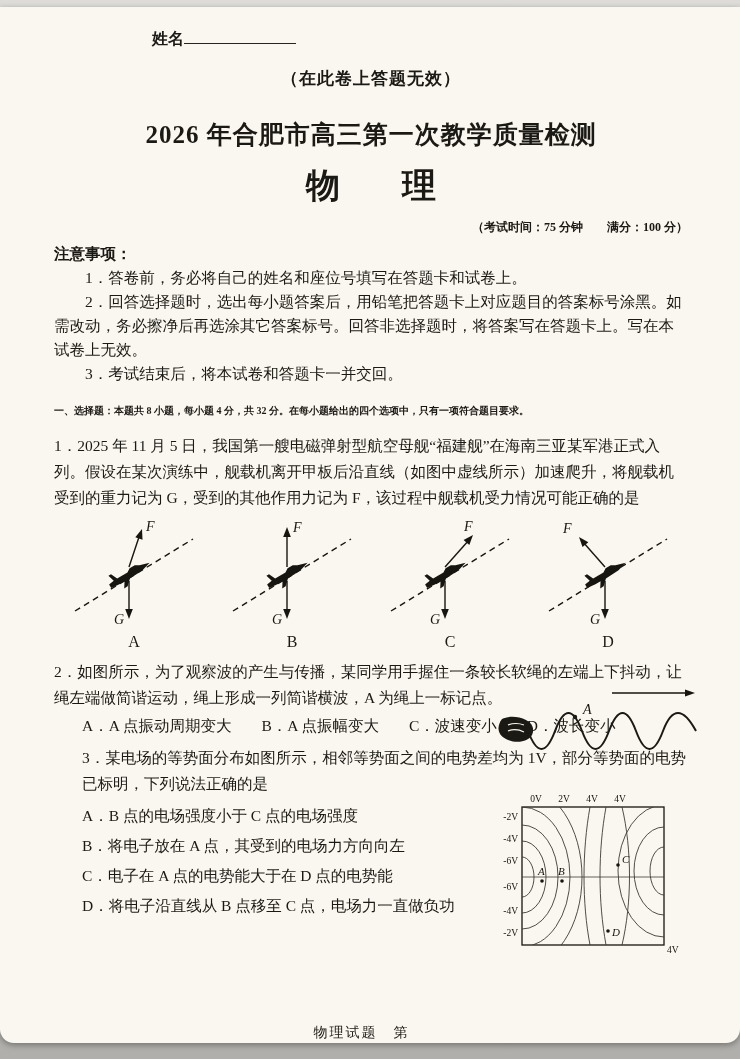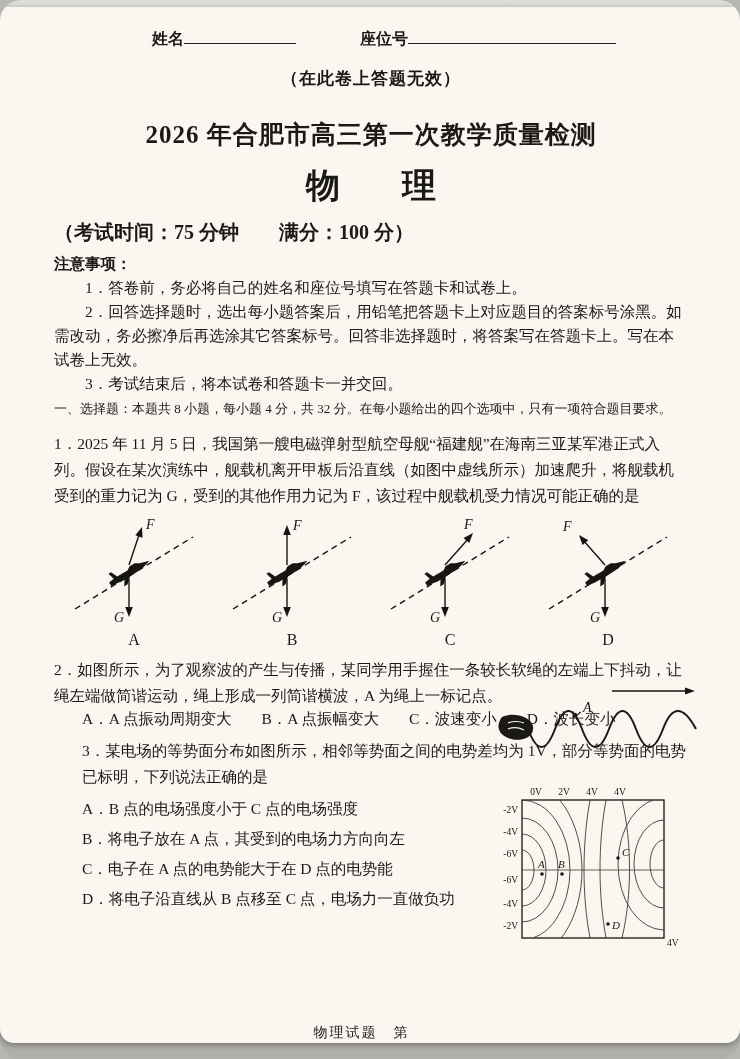--- a/index.html
+++ b/index.html
@@ -3,67 +3,66 @@
 <meta charset="utf-8">
 <style>
   * { margin:0; padding:0; box-sizing:border-box; }
   html,body { width:740px; }
   body {
     font-family:"Liberation Serif","DejaVu Serif",serif;
     color:#1b1914;
     background:#b7b6b2;
   }
   .page { position:relative; width:740px; height:1059px; overflow:hidden;
-          background:linear-gradient(#dddcd8, #b0afab);border-radius:21px; }
+          background:linear-gradient(#dddcd8, #b0afab); }
   .paper { position:absolute; top:7px; left:0; right:0; bottom:16px;
            background:#faf7f0; border-radius:0 0 14px 14px;
            padding:16px 52px 0 54px; overflow:hidden;
            box-shadow:0 2px 6px rgba(0,0,0,.35); }
   .fill-row { display:flex; gap:64px; padding-left:98px; font-size:16px; font-weight:bold; margin-top:6px; }
   .fill-item { white-space:nowrap; }
   .blank { display:inline-block; border-bottom:1.6px solid #262421; height:15px; vertical-align:baseline; }
   .blank.name { width:112px; }
   .blank.seat { width:208px; }
   .invalid { text-align:center; font-size:17px; font-weight:bold; margin-top:17px; letter-spacing:1px; }
   .title { text-align:center; font-size:25px; font-weight:bold; margin-top:28px; letter-spacing:1px; }
   .subject { text-align:center; font-size:34px; font-weight:bold; margin-top:12px; letter-spacing:14px; text-indent:14px; }
-  .exam-info { text-align:left; font-size:20px; font-weight:bold; margin-top:10px; }
+  .exam-info { text-align:right; font-size:12px; font-weight:bold; margin-top:10px; }
   .notice { margin-top:6px; font-size:15.5px; line-height:24px; }
   .notice-h { font-weight:bold; }
   .notice p { text-indent:2em; }
-  .sec-head { margin-top:0; font-weight:normal; font-size:13px; line-height:25px; padding-left:2.1em; text-indent:-2.1em; }
+  .sec-head { margin-top:12px; font-weight:bold; font-size:10px; line-height:25px; padding-left:2.1em; text-indent:-2.1em; }
   .stem { margin-top:10px; font-size:15.5px; line-height:26px; }
   .jets { display:flex; justify-content:space-between; padding:4px 14px 0 14px; }
   .jetfig { width:132px; text-align:center; }
   .jet-letter { font-size:16px; margin-top:0px; }
   svg text { font-family:"Liberation Serif","DejaVu Serif",serif; fill:#17150f; }
   .svgvar { font-style:italic; font-size:14px; }
   .svgsm  { font-size:9.5px; }
   .svgpt  { font-style:italic; font-size:11px; }
   .stroke { stroke:#17150f; fill:none; stroke-width:1.4; }
   .ah { fill:#17150f; }
   .q2wrap { position:relative; margin-top:8px; }
   .q2line { font-size:15.5px; line-height:26px; }
   .wave { position:absolute; right:-16px; top:22px; }
-  .q2opts { display:flex; gap:30px; padding-left:28px; font-size:15.5px;text-align:right; }
+  .q2opts { display:flex; gap:30px; margin-top:5px; padding-left:28px; font-size:15.5px;text-align:right; }
   .q3wrap { margin-top:8px; }
   .q3flex { display:flex; }
   .q3opts { flex:1; padding-left:28px; font-size:15.5px; line-height:30px; padding-top:4px; }
   .q3fig  { width:196px; margin-top:-6px; }
   .footer { position:absolute; bottom:1px; left:0; right:17px; text-align:center; font-size:14px; letter-spacing:2px; }
 </style>
 </head>
 <body>
 
 <div class="page">
   <div class="paper">
 
     <div class="fill-row">
       <span class="fill-item"><span>姓名</span><span class="blank name"></span></span>
-      <span class="fill-item"><span>座位号</span><span class="blank seat"></span></span>
     </div>
 
     <div class="invalid">（在此卷上答题无效）</div>
     <h1 class="title">2026 年合肥市高三第一次教学质量检测</h1>
     <h2 class="subject">物　理</h2>
     <div class="exam-info">（考试时间：75 分钟　　满分：100 分）</div>
 
     <div class="notice">
       <div class="notice-h">注意事项：</div>
       <p>1．答卷前，务必将自己的姓名和座位号填写在答题卡和试卷上。</p>

